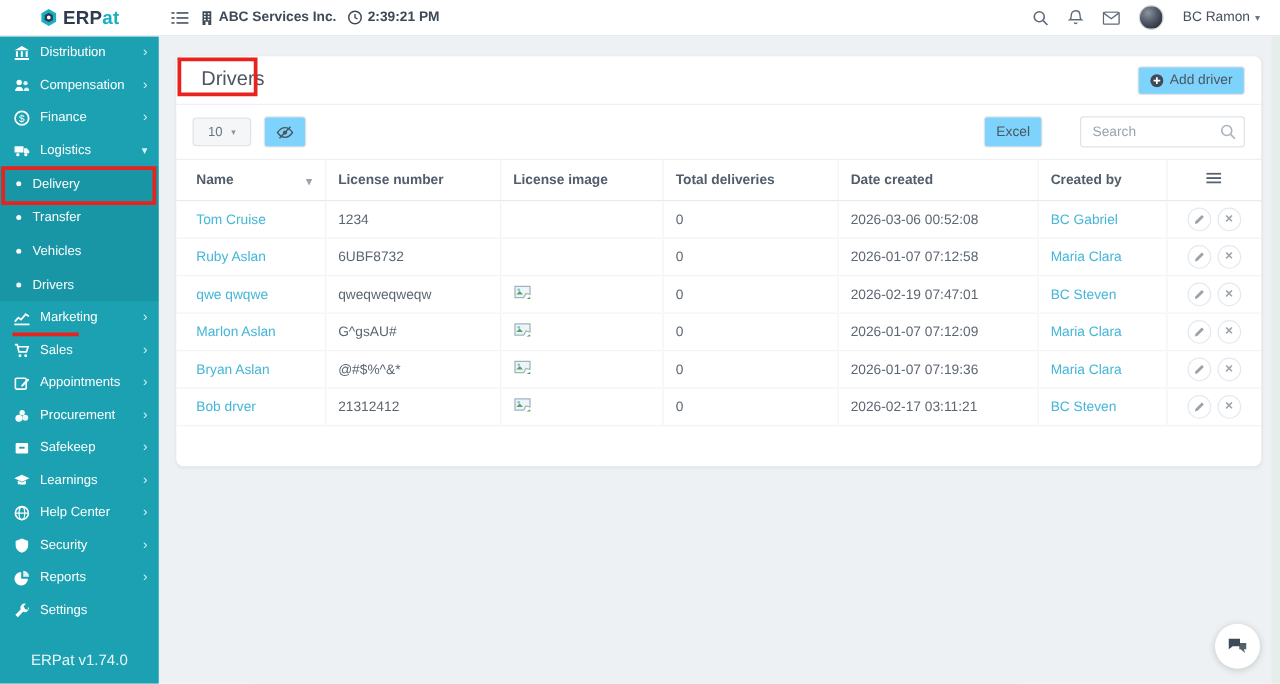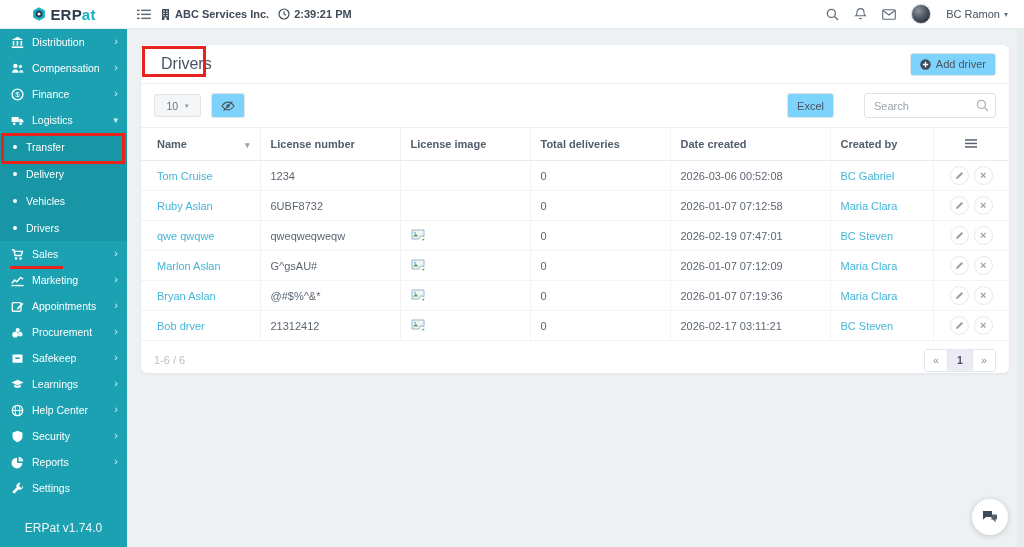--- a/index.html
+++ b/index.html
@@ -211,54 +211,54 @@
           <circle cx="3" cy="9" r="1.2" fill="#fff"></circle>
           <circle cx="8.9" cy="9" r="1.2" fill="#fff"></circle>
         </svg>
       </span>
     <span>Logistics</span>
     <span class="chev down"></span>
   </div>
   <div class="submenu">
     <div class="sub-item">
       <span class="bullet"></span>
-      <span>Transfer</span>
+      <span>Delivery</span>
     </div>
     <div class="sub-item">
       <span class="bullet"></span>
-      <span>Delivery</span>
+      <span>Transfer</span>
     </div>
     <div class="sub-item">
       <span class="bullet"></span>
       <span>Vehicles</span>
     </div>
     <div class="sub-item">
       <span class="bullet"></span>
       <span>Drivers</span>
     </div>
   </div>
   <div class="nav-item">
     <span class="nav-icon">
         <svg viewBox="0 0 12 12" width="13" height="13">
+          <path d="M0.8 8.6l2.6-3 2 1.5 3.4-4 2.4 1.6" fill="none" stroke="#fff" stroke-width="1.3"></path>
+          <rect x="0.4" y="10" width="11.2" height="1.3" fill="#fff"></rect>
+        </svg>
+      </span>
+    <span>Marketing</span>
+    <span class="chev right"></span>
+  </div>
+  <div class="nav-item">
+    <span class="nav-icon">
+        <svg viewBox="0 0 12 12" width="13" height="13">
           <path d="M0.8 1.6h1.8l1.2 5.3h5.6l1.2-3.8H3.4" fill="none" stroke="#fff" stroke-width="1.2"></path>
           <circle cx="4.6" cy="9.7" r="1.1" fill="#fff"></circle>
           <circle cx="8.8" cy="9.7" r="1.1" fill="#fff"></circle>
         </svg>
       </span>
     <span>Sales</span>
-    <span class="chev right"></span>
-  </div>
-  <div class="nav-item">
-    <span class="nav-icon">
-        <svg viewBox="0 0 12 12" width="13" height="13">
-          <path d="M0.8 8.6l2.6-3 2 1.5 3.4-4 2.4 1.6" fill="none" stroke="#fff" stroke-width="1.3"></path>
-          <rect x="0.4" y="10" width="11.2" height="1.3" fill="#fff"></rect>
-        </svg>
-      </span>
-    <span>Marketing</span>
     <span class="chev right"></span>
   </div>
   <div class="nav-item">
     <span class="nav-icon">
         <svg viewBox="0 0 12 12" width="13" height="13">
           <rect x="1.2" y="2.4" width="8" height="8" rx="1" fill="none" stroke="#fff" stroke-width="1.2"></rect>
           <path d="M5.8 7.2l4.6-4.6 1.1 1.1-4.6 4.6-1.5.4z" fill="#fff"></path>
         </svg>
       </span>
     <span>Appointments</span>
@@ -538,28 +538,20 @@
                 <path d="M1 9l.6-2.4 5.6-5.6 1.8 1.8-5.6 5.6z" fill="#9aa3ac"></path>
               </svg>
             </span><span class="circle-btn">
               <span class="x-glyph">×</span>
             </span>
         </td>
       </tr>
     </tbody>
   </table>
 
-  <div class="card-footer">
-    <span class="range">1-6 / 6</span>
-    <div class="pager">
-      <div class="page-btn">«</div>
-      <div class="page-btn active">1</div>
-      <div class="page-btn">»</div>
-    </div>
-  </div>
 </div>
 
 <div class="scroll-strip"></div>
 
 <div class="fab">
   <span class="ic">
     <svg width="16" height="14" viewBox="0 0 16 14">
       <path d="M1 1h9v6H4.2L1 9.4z" fill="#3e4a57"></path>
       <path d="M9.4 4.4H15v5h-1.9l1 3-3.6-3H9.4z" fill="#3e4a57" opacity=".88"></path>
     </svg>

